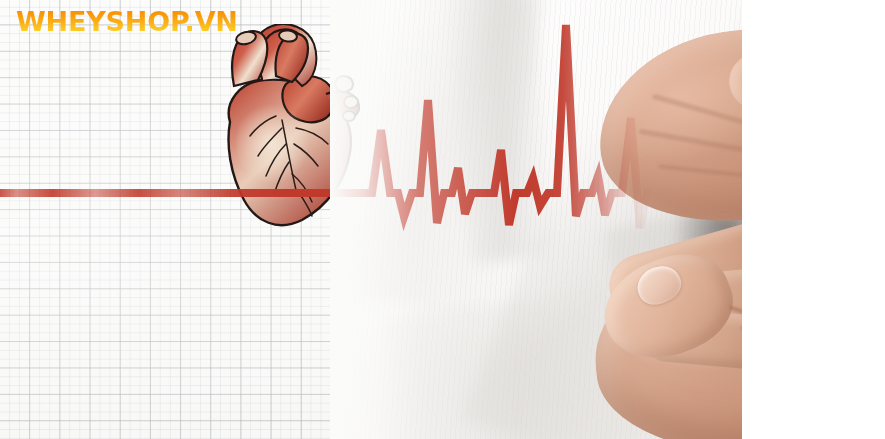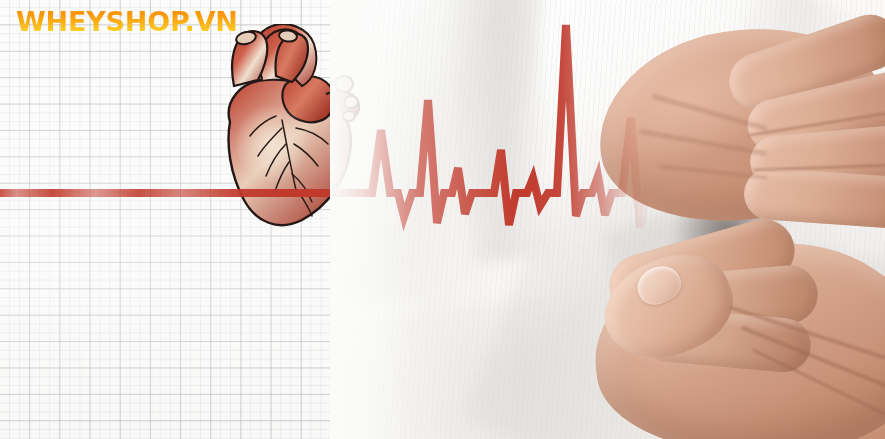--- a/index.html
+++ b/index.html
@@ -1,20 +1,20 @@
 <!DOCTYPE html>
 <html><head>
 <meta charset="utf-8">
 <style>
   html,body{margin:0;padding:0;background:#fff;}
   body{font-family:"Liberation Sans", sans-serif;}
 
   #stage{
     position:relative;
-    width:885px;height:439px;
+    width:742px;height:439px;
     overflow:hidden;
     background:#fca5a5;
   }
 
   
   .grid-bg{
     position:absolute;inset:0;
     background-color:#fbfbfa;
     background-image:
       linear-gradient(to right, rgba(150,152,155,.55) 1.1px, transparent 1.1px),

